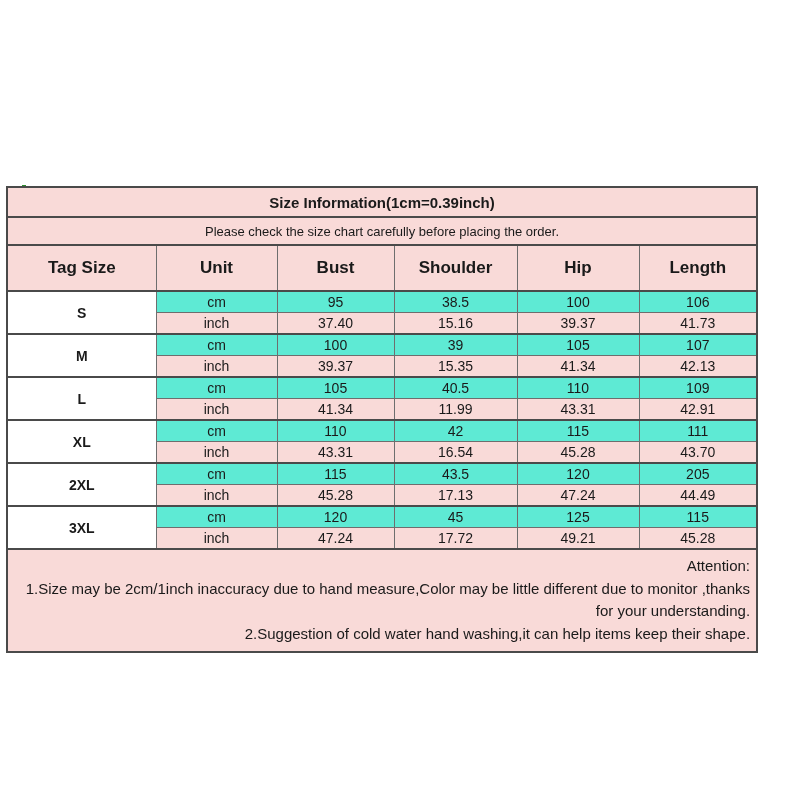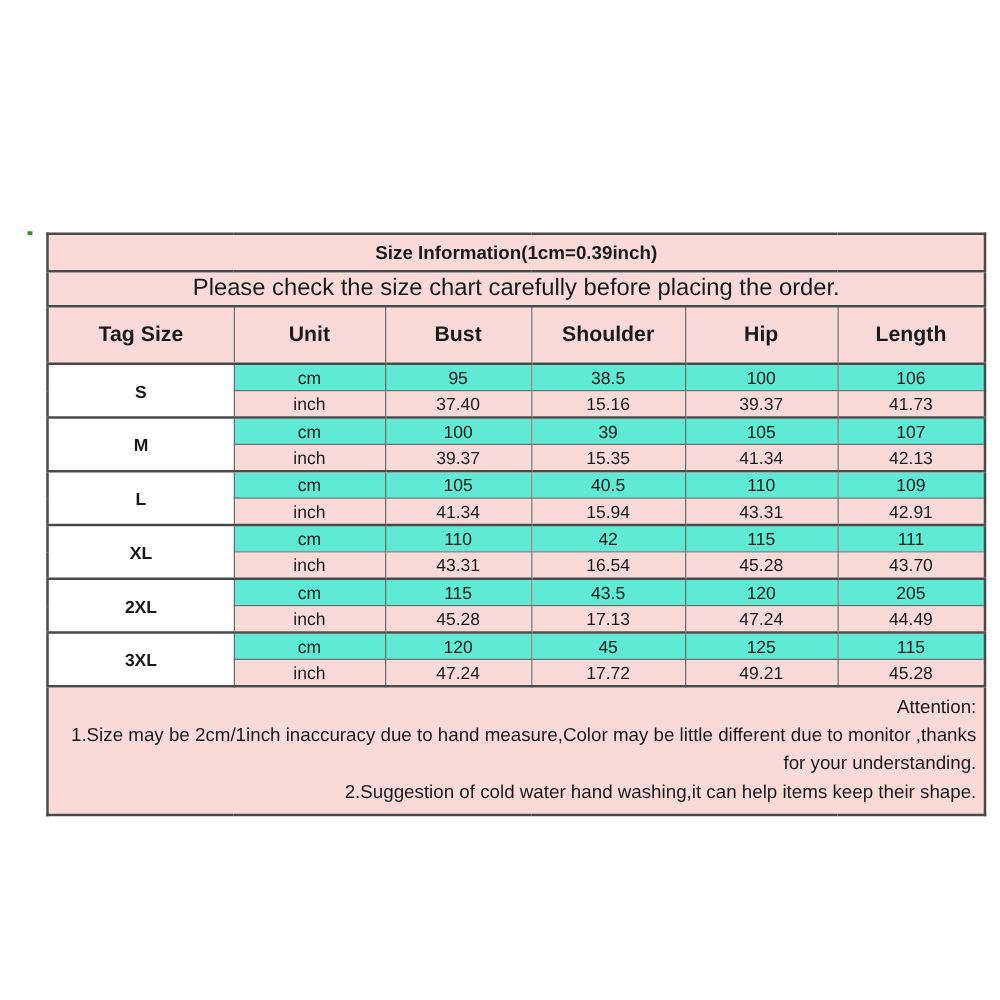--- a/index.html
+++ b/index.html
@@ -11,21 +11,21 @@
   }
   .canvas {
     position: relative;
     width: 800px;
     height: 800px;
     background: #ffffff;
     overflow: hidden;
   }
   .size-chart-wrap {
     position: absolute;
-    left: 37px;
+    left: 6px;
     top: 186px;
   }
   table.size-chart {
     border-collapse: collapse;
     table-layout: fixed;
     width: 750px;
     border: 2px solid #4a4a4a;
   }
   table.size-chart td {
     border: 1px solid #6e6e6e;
@@ -39,21 +39,21 @@
   .white-bg { background: #5eead4; }
 
   tr.title-row td {
     height: 28px;
     font-size: 15px;
     font-weight: bold;
     border-bottom: 2px solid #4a4a4a;
   }
   tr.subtitle-row td {
     height: 26px;
-    font-size: 19px;
+    font-size: 13px;
     border-bottom: 2px solid #4a4a4a;
   }
   tr.header-row td {
     height: 44px;
     font-size: 17px;
     font-weight: bold;
     border-bottom: 2px solid #4a4a4a;
   }
   tbody.size-rows td {
     height: 20px;
@@ -158,21 +158,21 @@
             <td class="size-label" rowspan="2">L</td>
             <td class="unit-cell white-bg">cm</td>
             <td class="white-bg">105</td>
             <td class="white-bg">40.5</td>
             <td class="white-bg">110</td>
             <td class="white-bg">109</td>
           </tr>
           <tr class="unit-row-inch">
             <td class="unit-cell pink">inch</td>
             <td class="pink">41.34</td>
-            <td class="pink">15.94</td>
+            <td class="pink">11.99</td>
             <td class="pink">43.31</td>
             <td class="pink">42.91</td>
           </tr>
           <tr class="group-start">
             <td class="size-label" rowspan="2">XL</td>
             <td class="unit-cell white-bg">cm</td>
             <td class="white-bg">110</td>
             <td class="white-bg">42</td>
             <td class="white-bg">115</td>
             <td class="white-bg">111</td>

